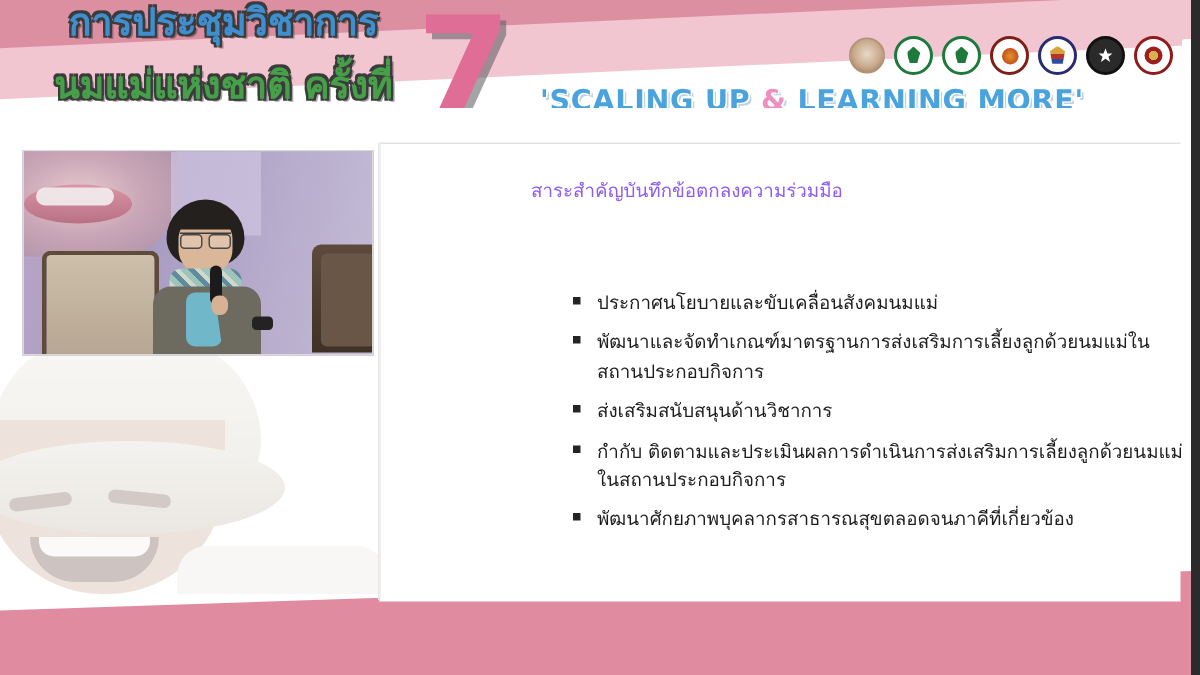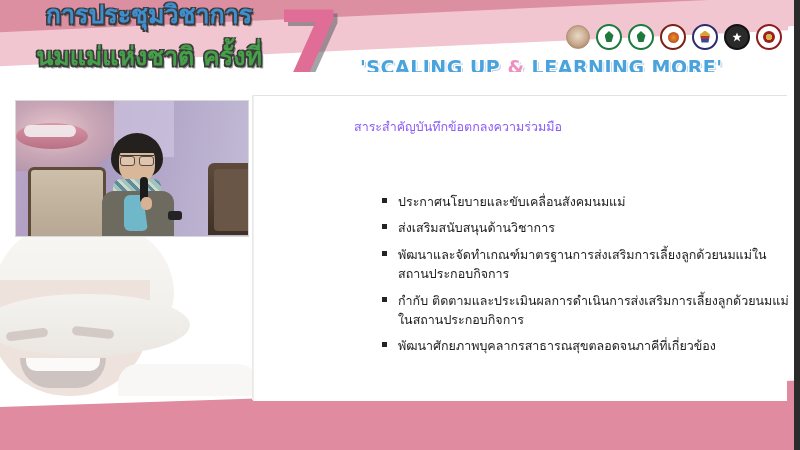--- a/index.html
+++ b/index.html
@@ -190,24 +190,24 @@
   <div class="vsep"></div>
   <div class="panel">
     <div class="heading">
       <div>สาระสำคัญบันทึกข้อตกลงความร่วมมือ</div>
     </div>
     <ul class="blist">
       <li>
           <span class="cont">ประกาศนโยบายและขับเคลื่อนสังคมนมแม่</span>
         </li>
       <li>
+          <span class="cont">พัฒนาและจัดทำเกณฑ์มาตรฐานการส่งเสริมการเลี้ยงลูกด้วยนมแม่ในสถานประกอบกิจการ</span>
+        </li>
+      <li>
           <span class="cont">ส่งเสริมสนับสนุนด้านวิชาการ</span>
-        </li>
-      <li>
-          <span class="cont">พัฒนาและจัดทำเกณฑ์มาตรฐานการส่งเสริมการเลี้ยงลูกด้วยนมแม่ในสถานประกอบกิจการ</span>
         </li>
       <li>
           <span class="cont">กำกับ ติดตามและประเมินผลการดำเนินการส่งเสริมการเลี้ยงลูกด้วยนมแม่ในสถานประกอบกิจการ</span>
         </li>
       <li>
           <span class="cont">พัฒนาศักยภาพบุคลากรสาธารณสุขตลอดจนภาคีที่เกี่ยวข้อง</span>
         </li>
     </ul>
   </div>
 

